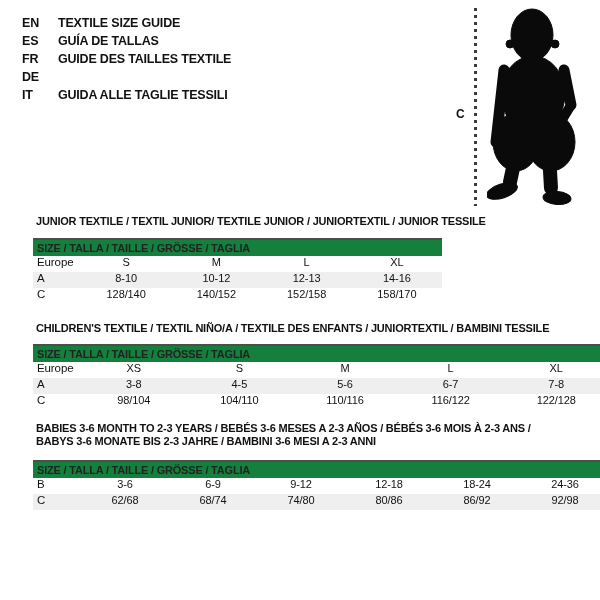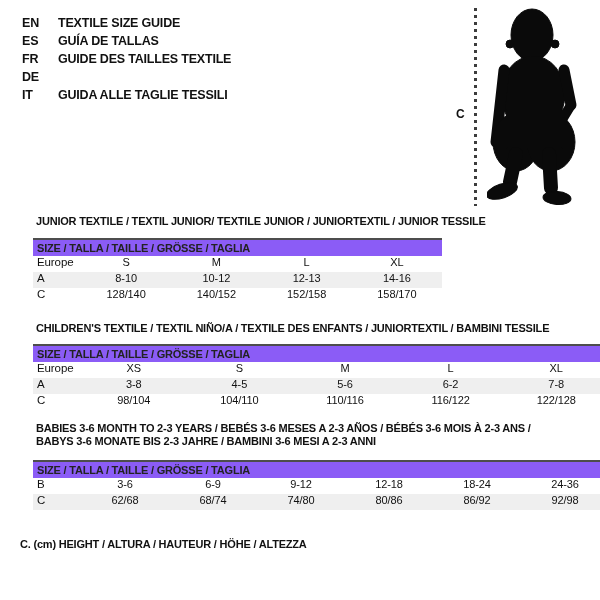--- a/index.html
+++ b/index.html
@@ -23,21 +23,21 @@
   .size-table{position:absolute;left:17px;margin-left:16px;}
   .t1{top:215px;width:409px;}
   .t2{top:322px;width:576px;}
   .t3{top:422px;width:576px;}
   .table-title{margin:0 0 0 3px;font-size:11px;font-weight:700;
     letter-spacing:-0.2px;line-height:13px;white-space:nowrap;}
   .t1 .table-title{margin-bottom:10px;}
   .t2 .table-title{margin-bottom:9px;}
   .t3 .title-block{margin-bottom:12px;}
   .size-bar{box-sizing:border-box;height:18px;border-top:2px solid #4d4d4d;
-    background:#8b5cf6;display:flex;align-items:center;padding-left:4px;
+    background:#15803d;display:flex;align-items:center;padding-left:4px;
     font-size:11px;font-weight:700;letter-spacing:-0.2px;color:#222;}
   .trow{display:flex;height:16px;font-size:11px;letter-spacing:-0.1px;}
   .trow.striped{background:#efefef;}
   .tlabel{width:48px;padding-left:4px;box-sizing:border-box;font-size:11.5px;}
   .tcell{flex:1;text-align:center;}
   
   .notes{position:absolute;left:20px;top:536px;}
   .note{font-size:11px;font-weight:700;letter-spacing:-0.2px;line-height:16px;white-space:nowrap;}
 </style>
 </head>
@@ -125,21 +125,21 @@
       <div class="tcell">S</div>
       <div class="tcell">M</div>
       <div class="tcell">L</div>
       <div class="tcell">XL</div>
     </div>
     <div class="trow striped">
       <div class="tlabel">A</div>
       <div class="tcell">3-8</div>
       <div class="tcell">4-5</div>
       <div class="tcell">5-6</div>
-      <div class="tcell">6-2</div>
+      <div class="tcell">6-7</div>
       <div class="tcell">7-8</div>
     </div>
     <div class="trow">
       <div class="tlabel">C</div>
       <div class="tcell">98/104</div>
       <div class="tcell">104/110</div>
       <div class="tcell">110/116</div>
       <div class="tcell">116/122</div>
       <div class="tcell">122/128</div>
     </div>
@@ -165,16 +165,15 @@
       <div class="tcell">62/68</div>
       <div class="tcell">68/74</div>
       <div class="tcell">74/80</div>
       <div class="tcell">80/86</div>
       <div class="tcell">86/92</div>
       <div class="tcell">92/98</div>
     </div>
   </section>
 
   <div class="notes">
-    <div class="note">C. (cm) HEIGHT / ALTURA / HAUTEUR / HÖHE / ALTEZZA</div>
   </div>
 
 </div>
 
 </body></html>

